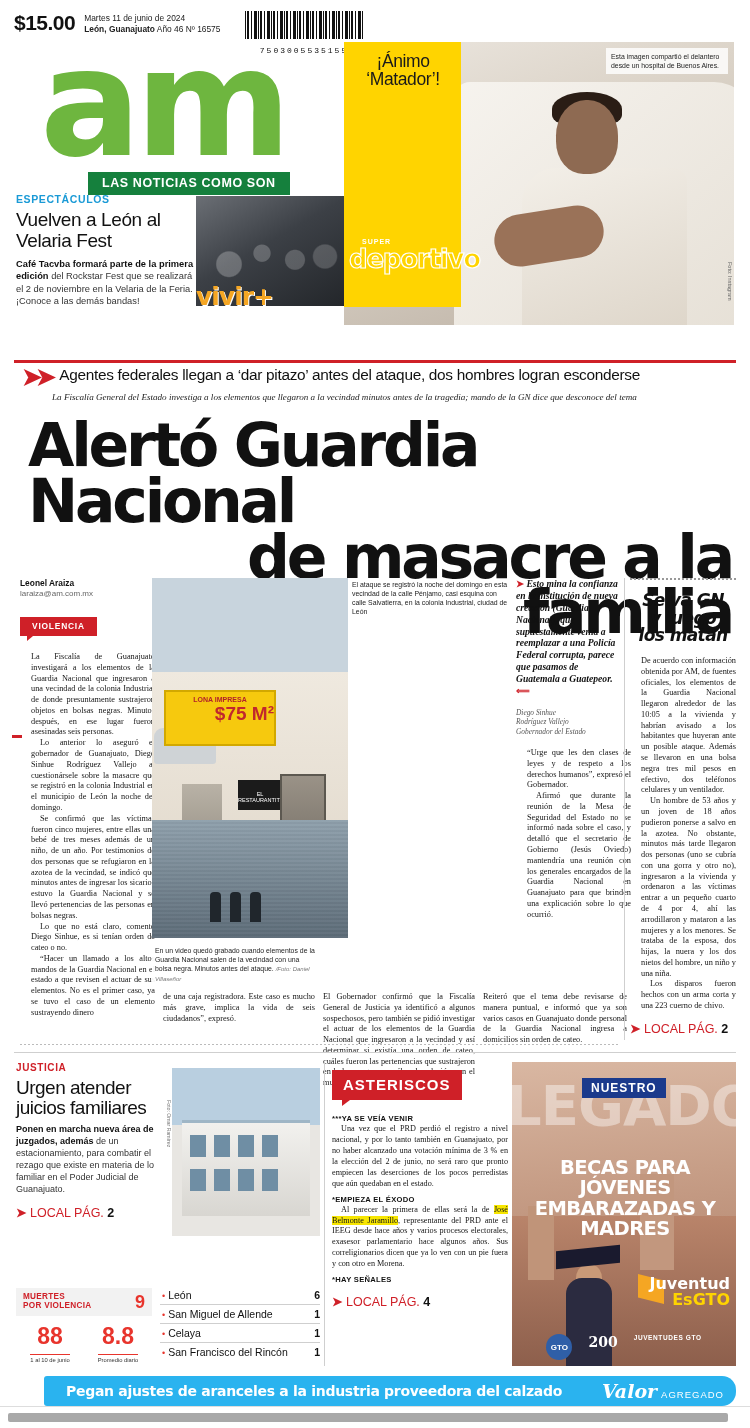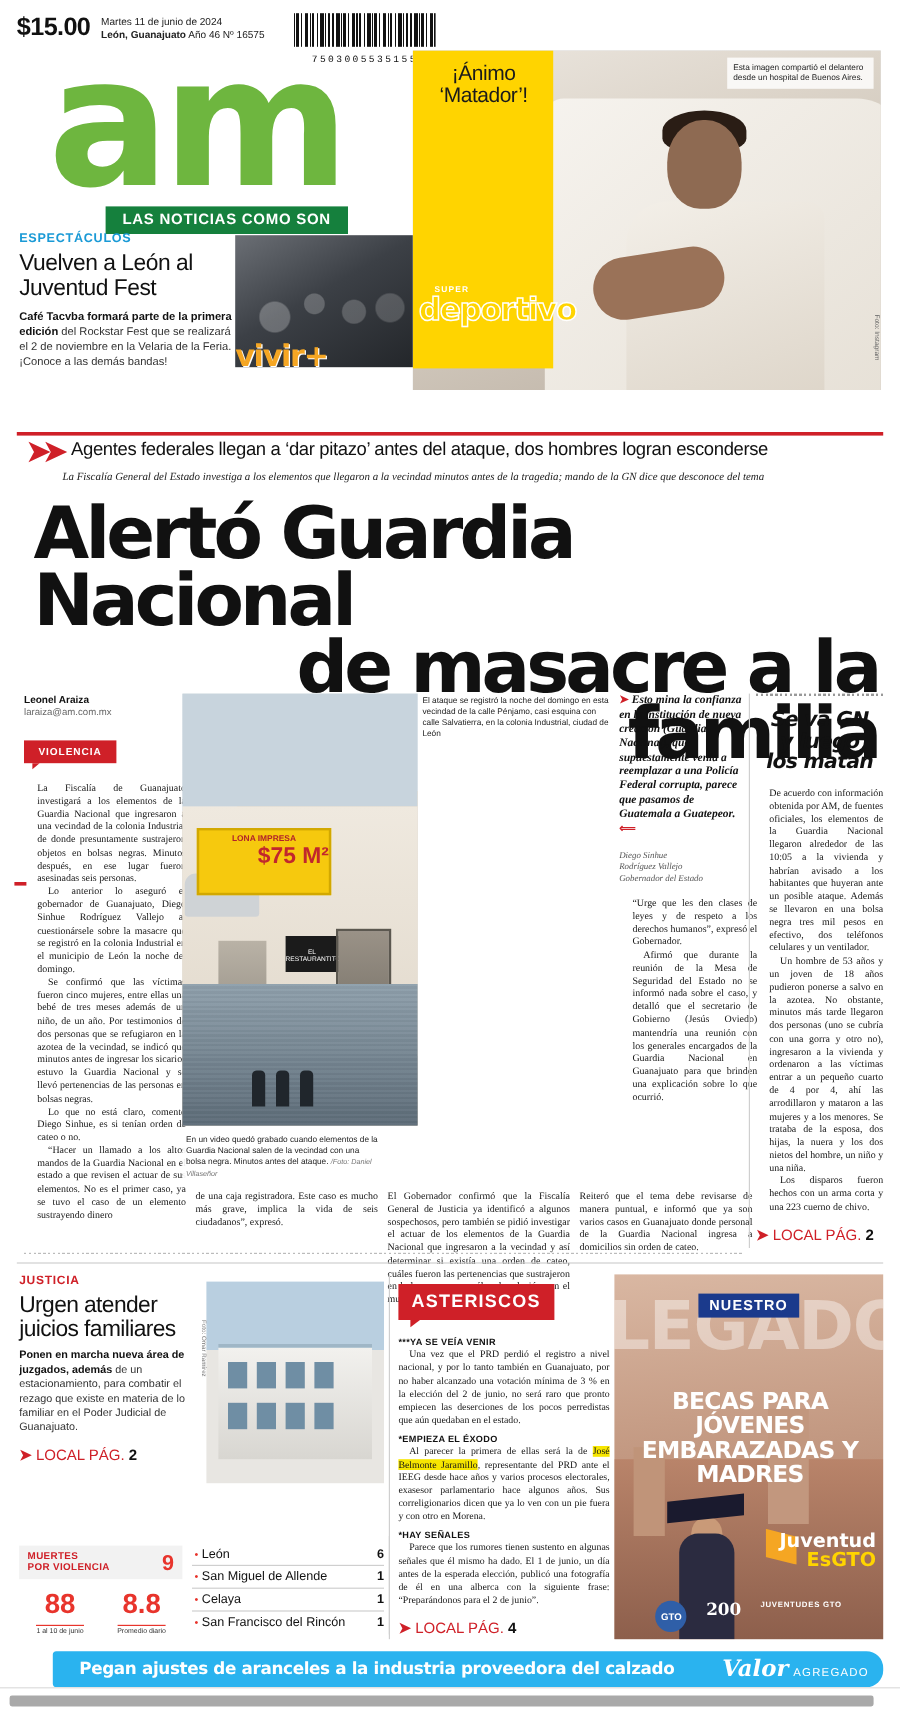--- a/index.html
+++ b/index.html
@@ -278,21 +278,21 @@
       <div style="text-align:center"><span class="num">7503005535155</span></div>
     </div>
 
     <div class="logo">
       <div class="logo-text">am</div>
     </div>
     <div class="slogan">LAS NOTICIAS COMO SON</div>
 
     <div class="esp">
       <div class="kicker-blue">ESPECTÁCULOS</div>
-      <h2>Vuelven a León al Juventud Fest</h2>
+      <h2>Vuelven a León al Velaria Fest</h2>
       <p>
         <b>Café Tacvba formará parte de la primera edición</b><span> del Rockstar Fest que se realizará el 2 de noviembre en la Velaria de la Feria. ¡Conoce a las demás bandas!</span>
       </p>
     </div>
     <div class="esp-photo">
         <div class="band"></div>
       </div>
     <div class="vivir"><span>vivir</span><span>+</span></div>
 
     <div class="sport">
@@ -447,21 +447,20 @@
   <div class="vdiv" style="left:324px; top:1062px; height:300px;"></div>
 
   <div class="aster">
     <div class="aster-hd">ASTERISCOS</div>
     <div class="aster-body">
       <div class="sub-ast">***YA SE VEÍA VENIR</div>
       <p>Una vez que el PRD perdió el registro a nivel nacional, y por lo tanto también en Guanajuato, por no haber alcanzado una votación mínima de 3 % en la elección del 2 de junio, no será raro que pronto empiecen las deserciones de los pocos perredistas que aún quedaban en el estado.</p>
       <div class="sub-ast">*EMPIEZA EL ÉXODO</div>
       <p><span>Al parecer la primera de ellas será la de </span><span class="hl">José Belmonte Jaramillo</span><span>, representante del PRD ante el IEEG desde hace años y varios procesos electorales, exasesor parlamentario hace algunos años. Sus correligionarios dicen que ya lo ven con un pie fuera y con otro en Morena.</span></p>
       <div class="sub-ast">*HAY SEÑALES</div>
-      <p>Parece que los rumores tienen sustento en algunas señales que él mismo ha dado. El 1 de junio, un día antes de la esperada elección, publicó una fotografía de él en una alberca con la siguiente frase: “Preparándonos para el 2 de junio”.</p>
     </div>
     <div class="pagref">
       <span class="ar">➤</span>
       <span>LOCAL PÁG.</span>
       <b>4</b>
     </div>
   </div>
 
   <div class="legado">
     <div class="leg-city">

